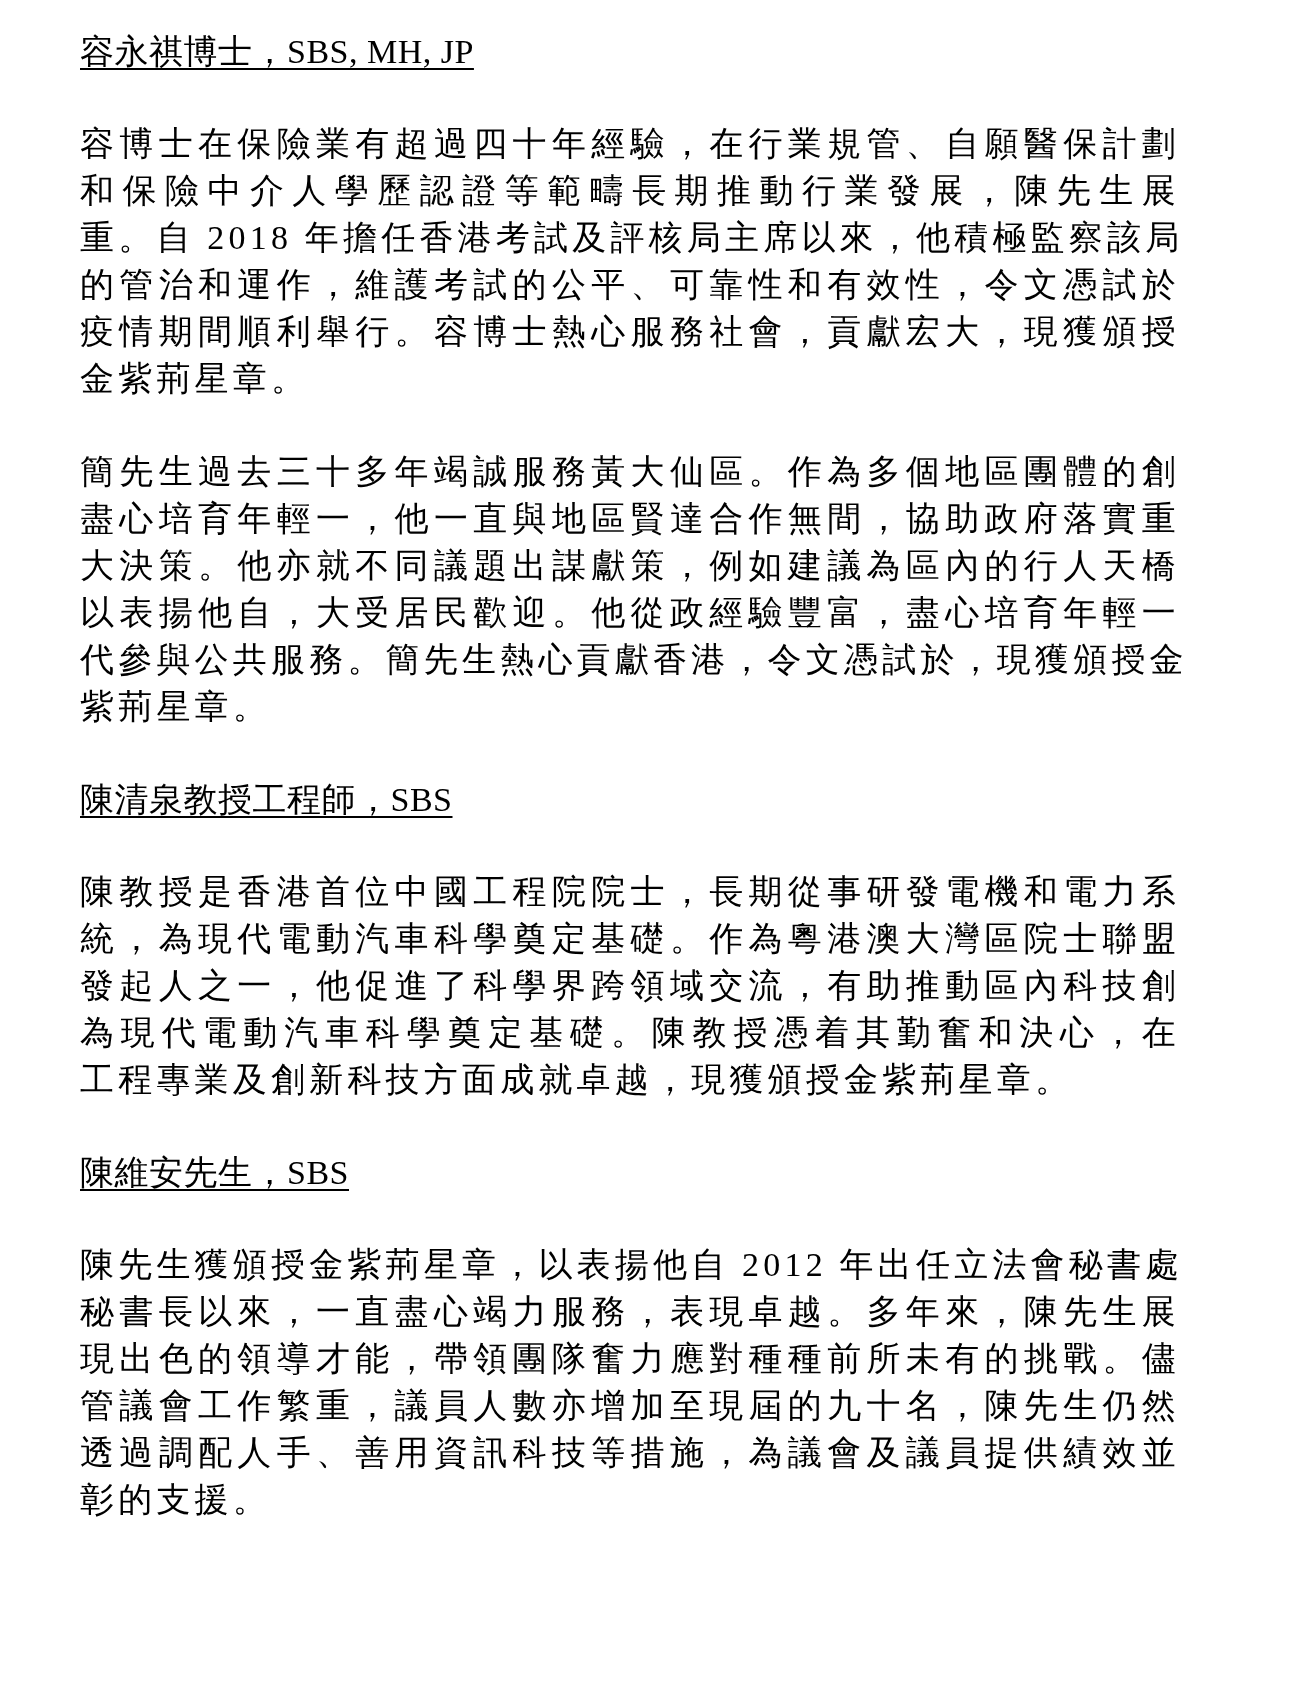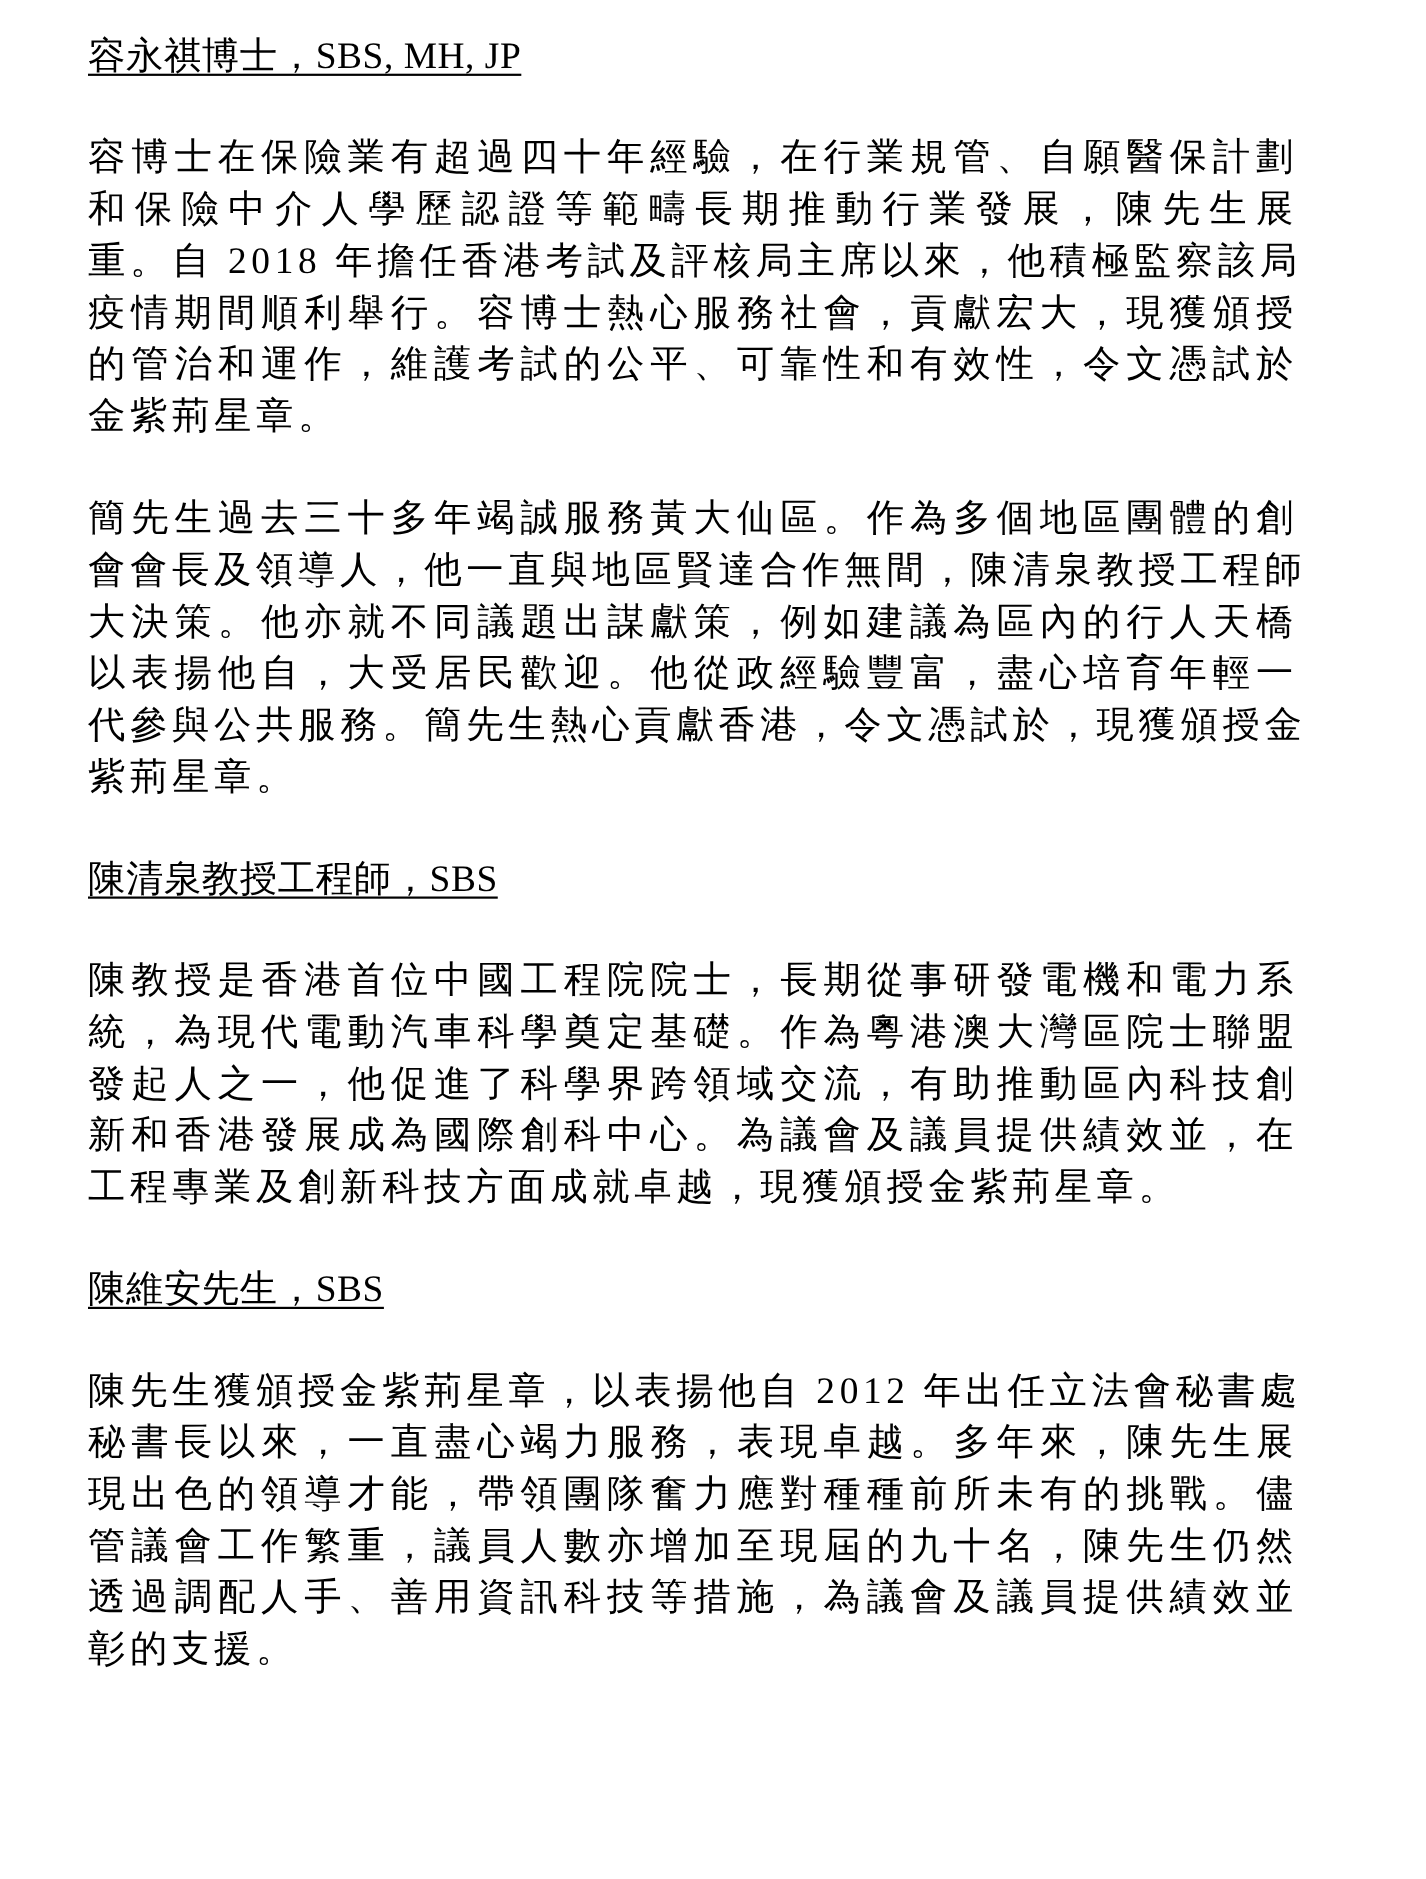--- a/index.html
+++ b/index.html
@@ -55,44 +55,44 @@
 <body>
 
 <div class="page">
 
   <section class="entry">
     <div class="heading">容永祺博士，SBS, MH, JP</div>
     <p class="body-text">
       <span class="line">容博士在保險業有超過四十年經驗，在行業規管、自願醫保計劃</span>
       <span class="line">和保險中介人學歷認證等範疇長期推動行業發展，陳先生展</span>
       <span class="line">重。自 2018 年擔任香港考試及評核局主席以來，他積極監察該局</span>
+      <span class="line">的管治和運作，維護考試的公平、可靠性和有效性，令文憑試於</span>
       <span class="line">疫情期間順利舉行。容博士熱心服務社會，貢獻宏大，現獲頒授</span>
-      <span class="line">的管治和運作，維護考試的公平、可靠性和有效性，令文憑試於</span>
       <span class="line last">金紫荊星章。</span>
     </p>
   </section>
 
   <section class="entry">
     <p class="body-text">
       <span class="line">簡先生過去三十多年竭誠服務黃大仙區。作為多個地區團體的創</span>
-      <span class="line">會會長及領導人，他一直與地區賢達合作無間，陳清泉教授工程師</span>
+      <span class="line">盡心培育年輕一，他一直與地區賢達合作無間，協助政府落實重</span>
       <span class="line">大決策。他亦就不同議題出謀獻策，例如建議為區內的行人天橋</span>
       <span class="line">以表揚他自，大受居民歡迎。他從政經驗豐富，盡心培育年輕一</span>
       <span class="line">代參與公共服務。簡先生熱心貢獻香港，令文憑試於，現獲頒授金</span>
       <span class="line last">紫荊星章。</span>
     </p>
   </section>
 
   <section class="entry">
     <div class="heading">陳清泉教授工程師，SBS</div>
     <p class="body-text">
       <span class="line">陳教授是香港首位中國工程院院士，長期從事研發電機和電力系</span>
       <span class="line">統，為現代電動汽車科學奠定基礎。作為粵港澳大灣區院士聯盟</span>
       <span class="line">發起人之一，他促進了科學界跨領域交流，有助推動區內科技創</span>
-      <span class="line">新和香港發展成為國際創科中心。為議會及議員提供績效並，在</span>
+      <span class="line">為現代電動汽車科學奠定基礎。陳教授憑着其勤奮和決心，在</span>
       <span class="line last">工程專業及創新科技方面成就卓越，現獲頒授金紫荊星章。</span>
     </p>
   </section>
 
   <section class="entry">
     <div class="heading">陳維安先生，SBS</div>
     <p class="body-text">
       <span class="line">陳先生獲頒授金紫荊星章，以表揚他自 2012 年出任立法會秘書處</span>
       <span class="line">秘書長以來，一直盡心竭力服務，表現卓越。多年來，陳先生展</span>
       <span class="line">現出色的領導才能，帶領團隊奮力應對種種前所未有的挑戰。儘</span>

